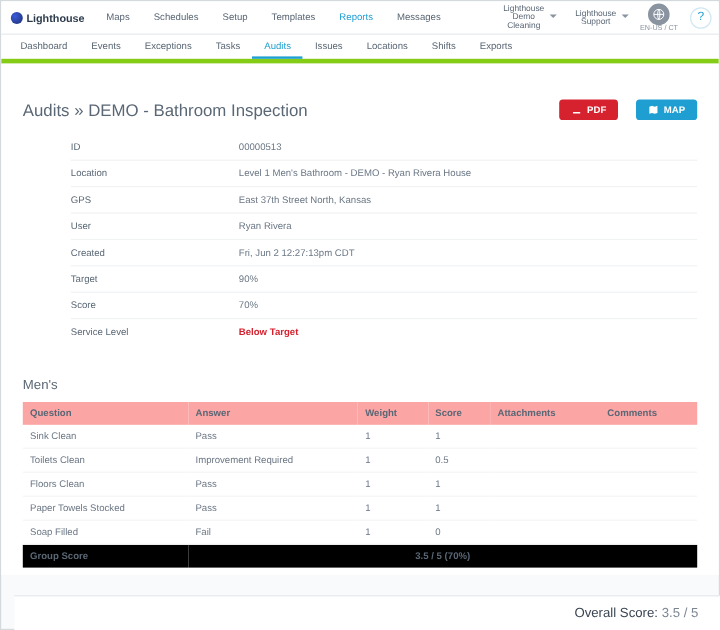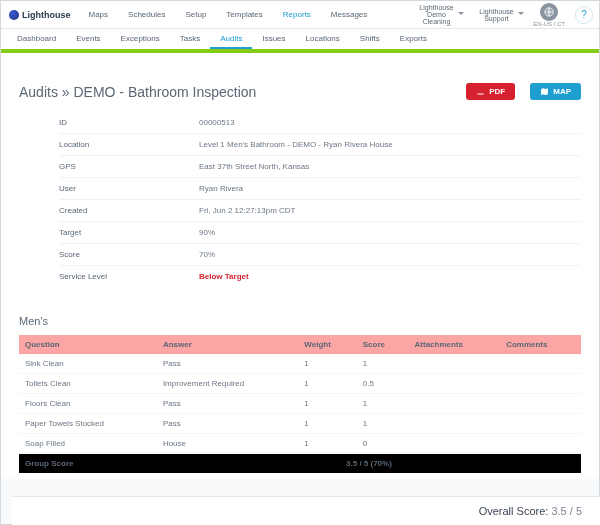--- a/index.html
+++ b/index.html
@@ -170,21 +170,21 @@
         <tr>
           <td>Paper Towels Stocked</td>
           <td>Pass</td>
           <td>1</td>
           <td>1</td>
           <td></td>
           <td></td>
         </tr>
         <tr>
           <td>Soap Filled</td>
-          <td>House</td>
+          <td>Fail</td>
           <td>1</td>
           <td>0</td>
           <td></td>
           <td></td>
         </tr>
         <tr class="group-score">
           <td>Group Score</td>
           <td colspan="5" style="text-align: center;">3.5 / 5 (70%)</td>
         </tr>
       </tbody>

